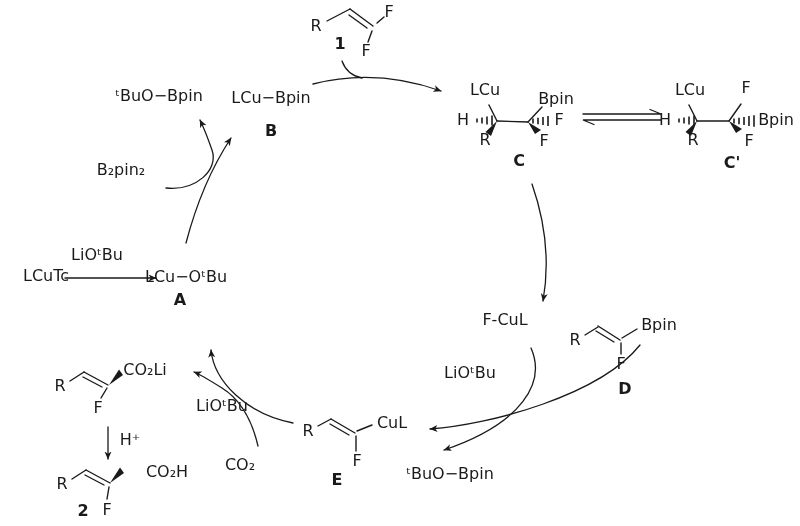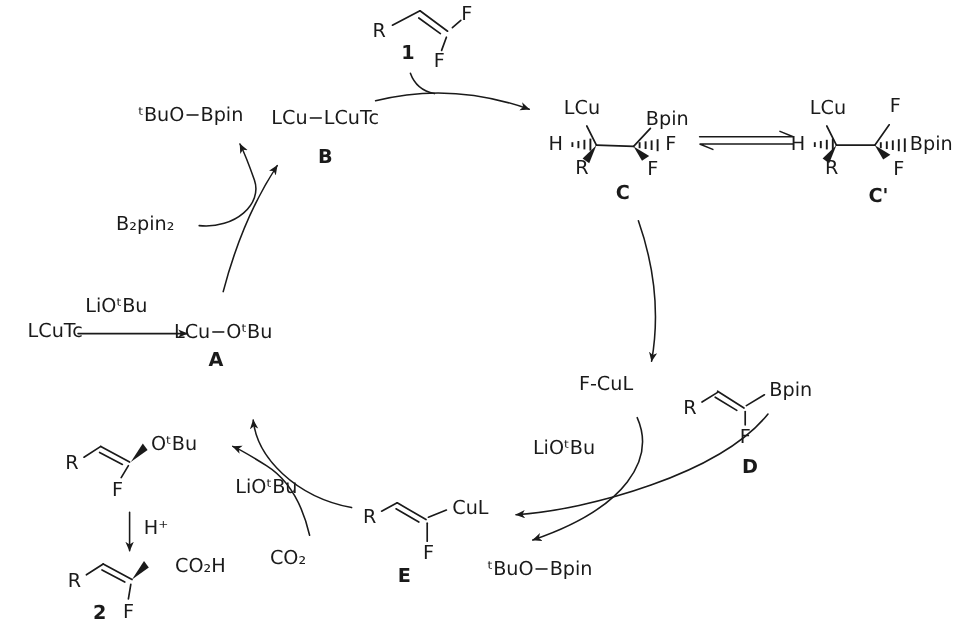--- a/index.html
+++ b/index.html
@@ -125,23 +125,23 @@
     <path class="arrow" d="M258,446 C251,416 238,398 222,388 C206,378 199,374 194,372" marker-end="url(#ah)"></path>
     <path class="arrow" d="M108,427 L108,459" marker-end="url(#ah)"></path>
   </svg>
 
   <span class="t" style="left:316px;top:26px">R</span>
   <span class="t" style="left:389px;top:12px">F</span>
   <span class="t" style="left:366px;top:51px">F</span>
   <span class="t bold" style="left:340px;top:44px">1</span>
 
   <span class="t" style="left:159px;top:96px">ᵗBuO−Bpin</span>
-  <span class="t" style="left:271px;top:98px">LCu−LCuTc</span>
+  <span class="t" style="left:271px;top:98px">LCu−Bpin</span>
   <span class="t bold" style="left:271px;top:131px">B</span>
-  <span class="t" style="left:121px;top:187px">B₂pin₂</span>
+  <span class="t" style="left:121px;top:170px">B₂pin₂</span>
 
   <span class="t" style="left:46px;top:276px">LCuTc</span>
   <span class="t" style="left:97px;top:255px">LiOᵗBu</span>
   <span class="t" style="left:186px;top:277px">LCu−OᵗBu</span>
   <span class="t bold" style="left:180px;top:300px">A</span>
 
   <span class="t" style="left:485px;top:90px">LCu</span>
   <span class="t" style="left:556px;top:99px">Bpin</span>
   <span class="t" style="left:463px;top:120px">H</span>
   <span class="t" style="left:559px;top:120px">F</span>
@@ -167,21 +167,21 @@
   <span class="t" style="left:308px;top:431px">R</span>
   <span class="t" style="left:392px;top:423px">CuL</span>
   <span class="t" style="left:357px;top:461px">F</span>
   <span class="t bold" style="left:337px;top:480px">E</span>
   <span class="t" style="left:450px;top:474px">ᵗBuO−Bpin</span>
 
   <span class="t" style="left:240px;top:465px">CO₂</span>
   <span class="t" style="left:222px;top:406px">LiOᵗBu</span>
 
   <span class="t" style="left:60px;top:386px">R</span>
-  <span class="t" style="left:145px;top:370px">OᵗBu</span>
+  <span class="t" style="left:145px;top:370px">CO₂Li</span>
   <span class="t" style="left:98px;top:408px">F</span>
 
   <span class="t" style="left:130px;top:440px">H⁺</span>
 
   <span class="t" style="left:62px;top:484px">R</span>
   <span class="t" style="left:167px;top:472px">CO₂H</span>
   <span class="t" style="left:107px;top:510px">F</span>
   <span class="t bold" style="left:83px;top:511px">2</span>
 
 </div>

